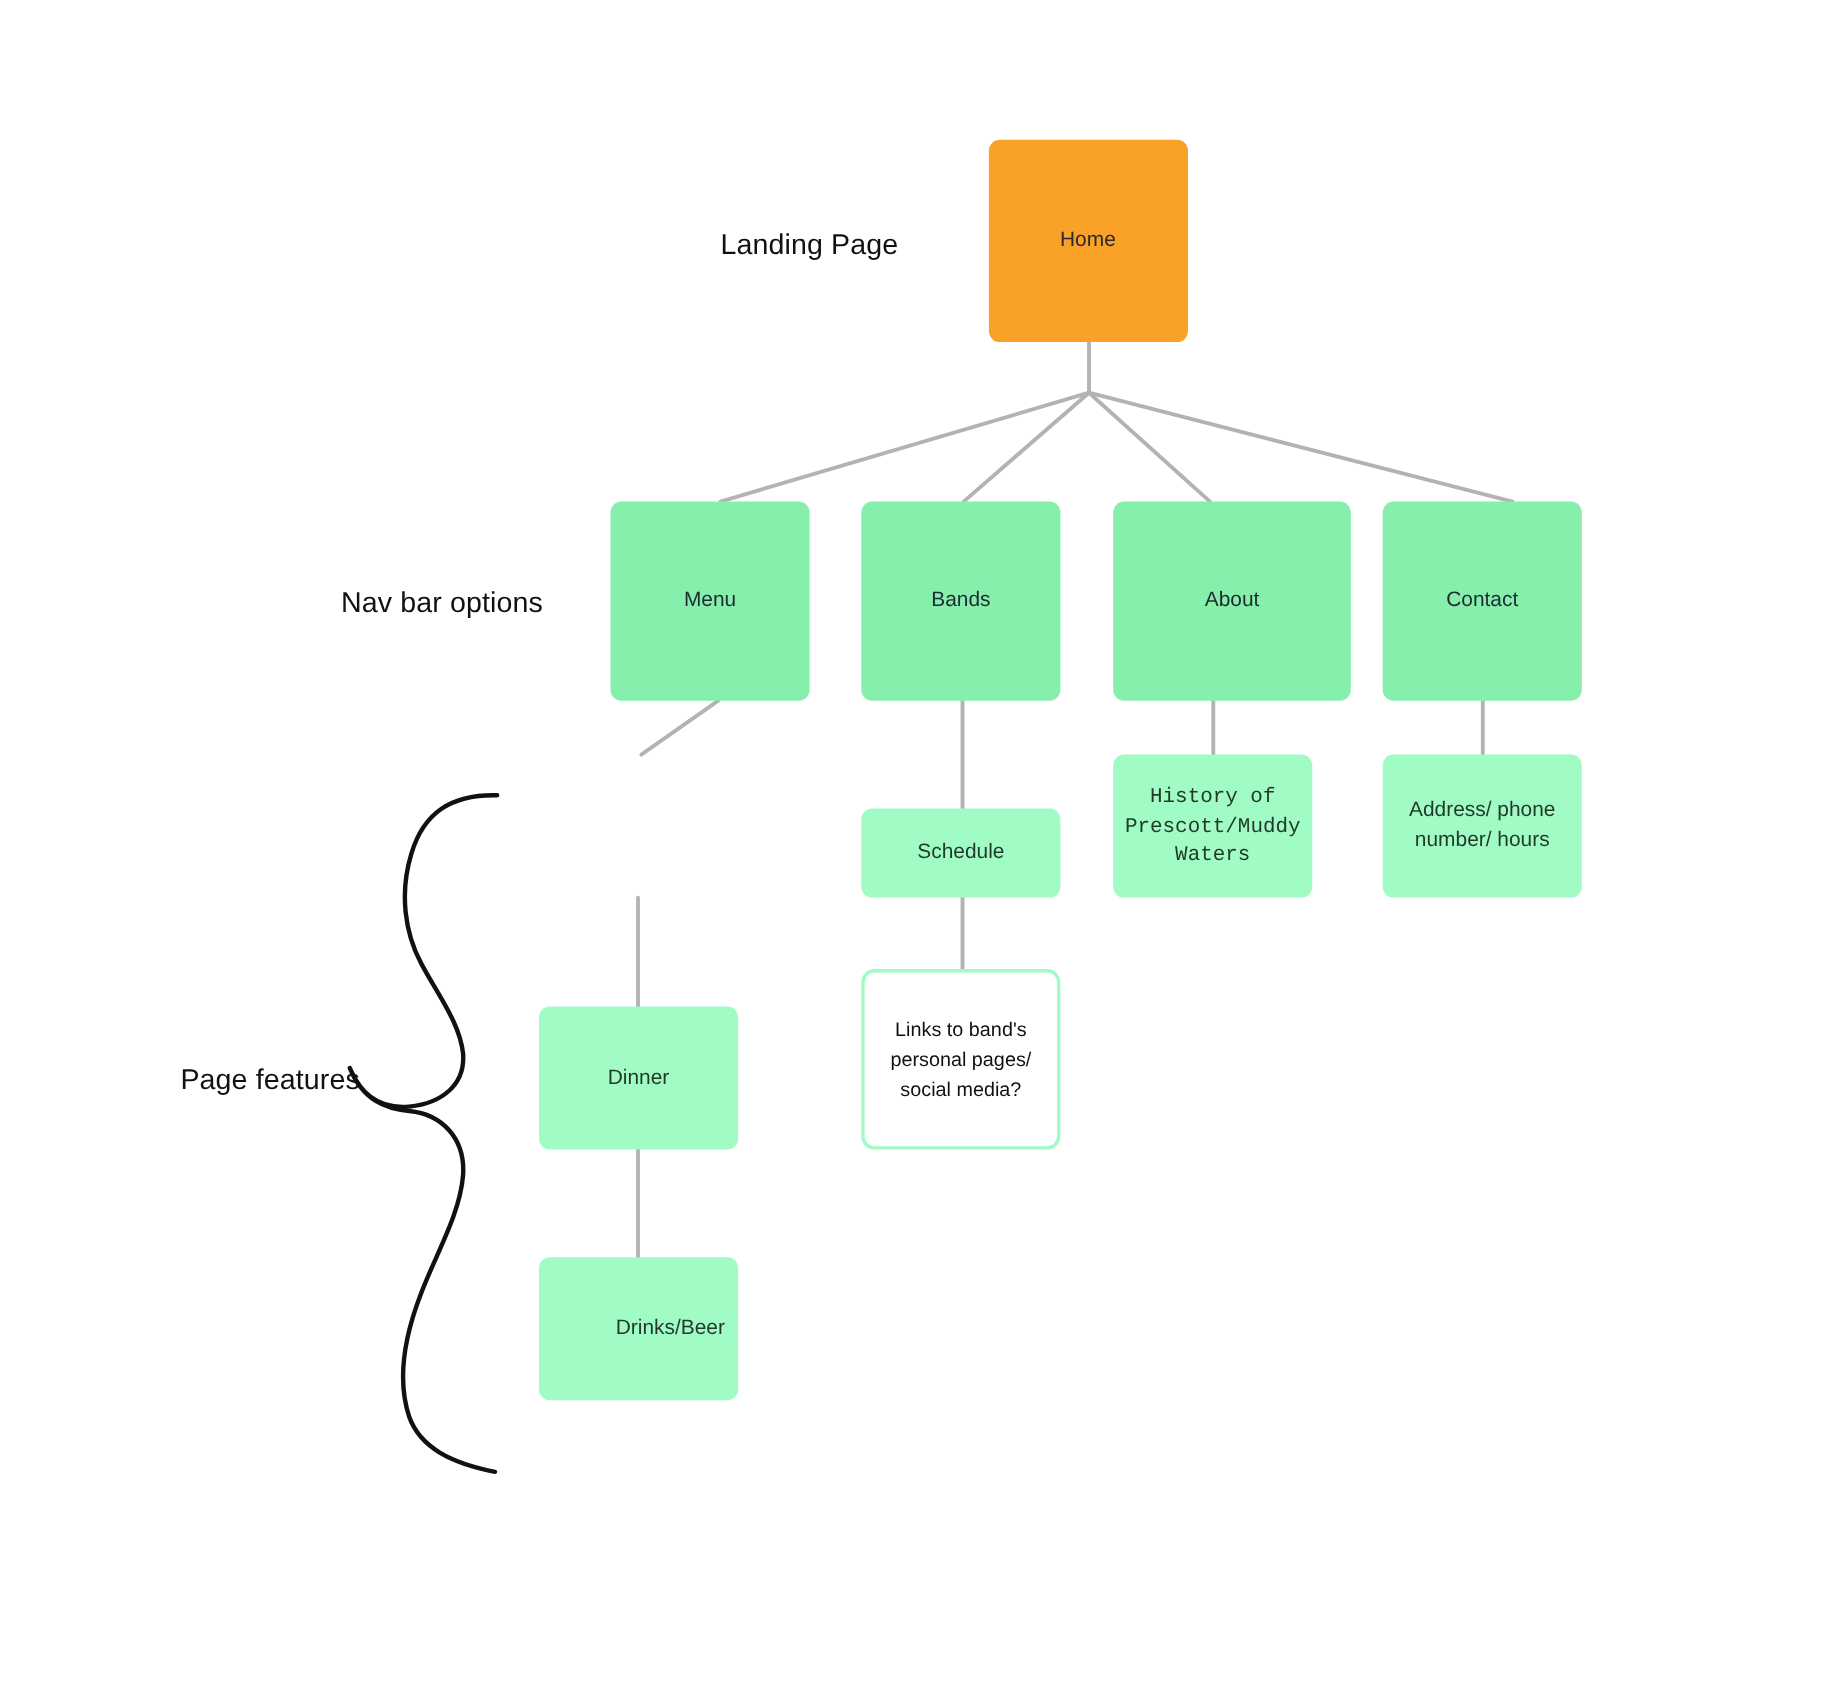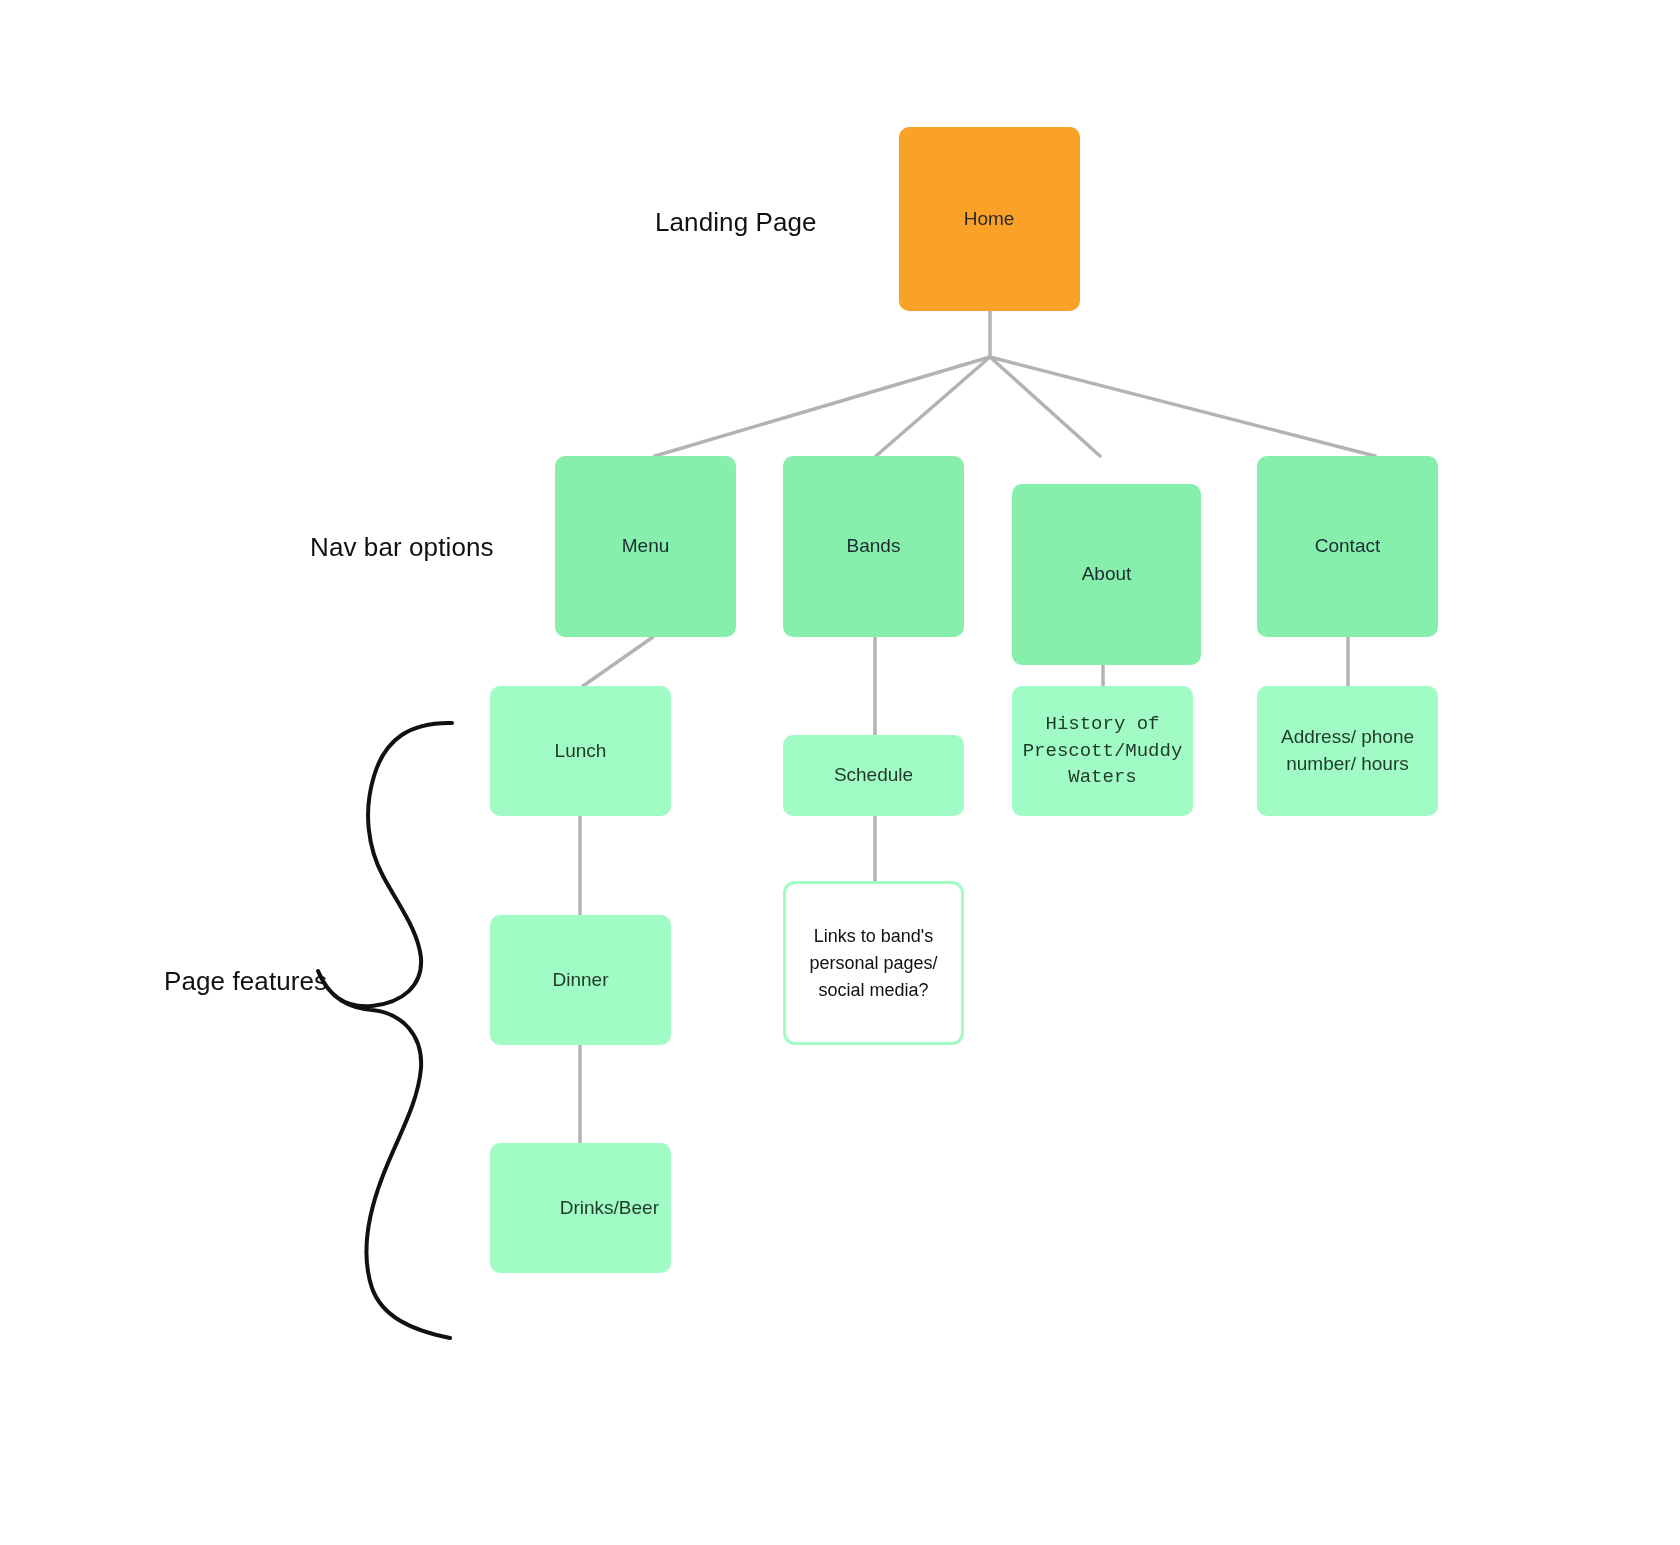--- a/index.html
+++ b/index.html
@@ -124,31 +124,28 @@
   </div>
 
   <div class="node node-nav" style="left:555px; top:456px; width:181px; height:181px;">
     <span>Menu</span>
   </div>
 
   <div class="node node-nav" style="left:783px; top:456px; width:181px; height:181px;">
     <span>Bands</span>
   </div>
 
-  <div class="node node-nav" style="left:1012px; top:484px; width:189px; height:181px;">
+  <div class="node node-nav" style="left:1012px; top:456px; width:216px; height:181px;">
     <span>About</span>
   </div>
 
   <div class="node node-nav" style="left:1257px; top:456px; width:181px; height:181px;text-align:center;">
     <span>Contact</span>
   </div>
 
-  <div class="node node-feature" style="left:490px; top:686px; width:181px; height:130px;">
-    <span>Lunch</span>
-  </div>
 
   <div class="node node-feature" style="left:783px; top:735px; width:181px; height:81px;">
     <span>Schedule</span>
   </div>
 
   <div class="node node-feature" style="left:1012px; top:686px; width:181px; height:130px;font-family:Liberation Mono, monospace;">
     <span>History of Prescott/Muddy Waters</span>
   </div>
 
   <div class="node node-feature" style="left:1257px; top:686px; width:181px; height:130px;">

